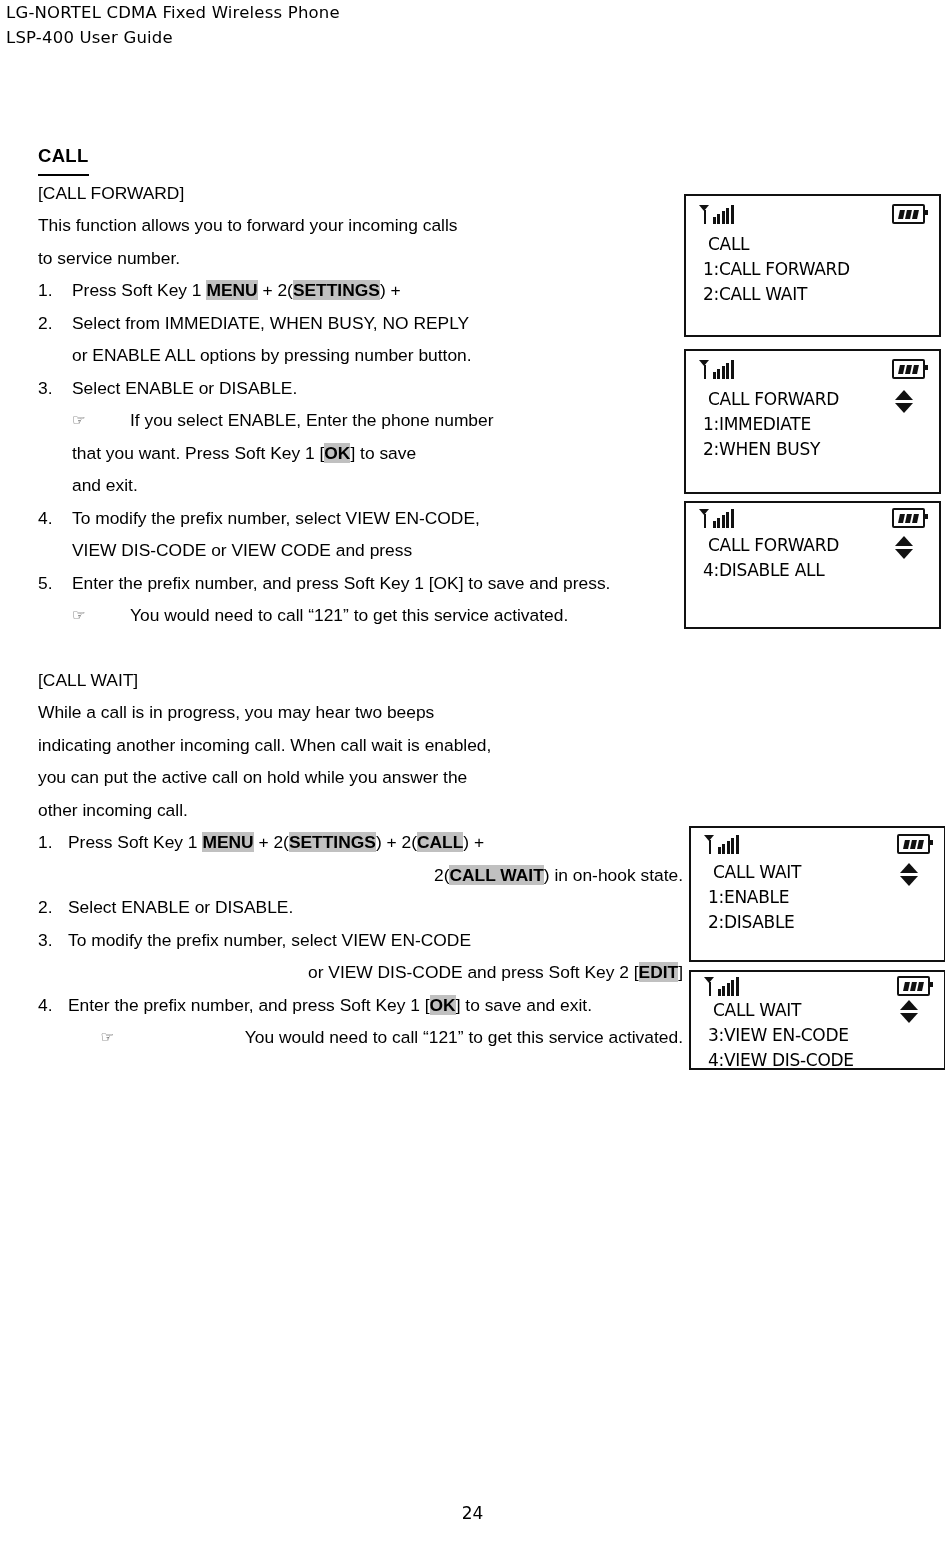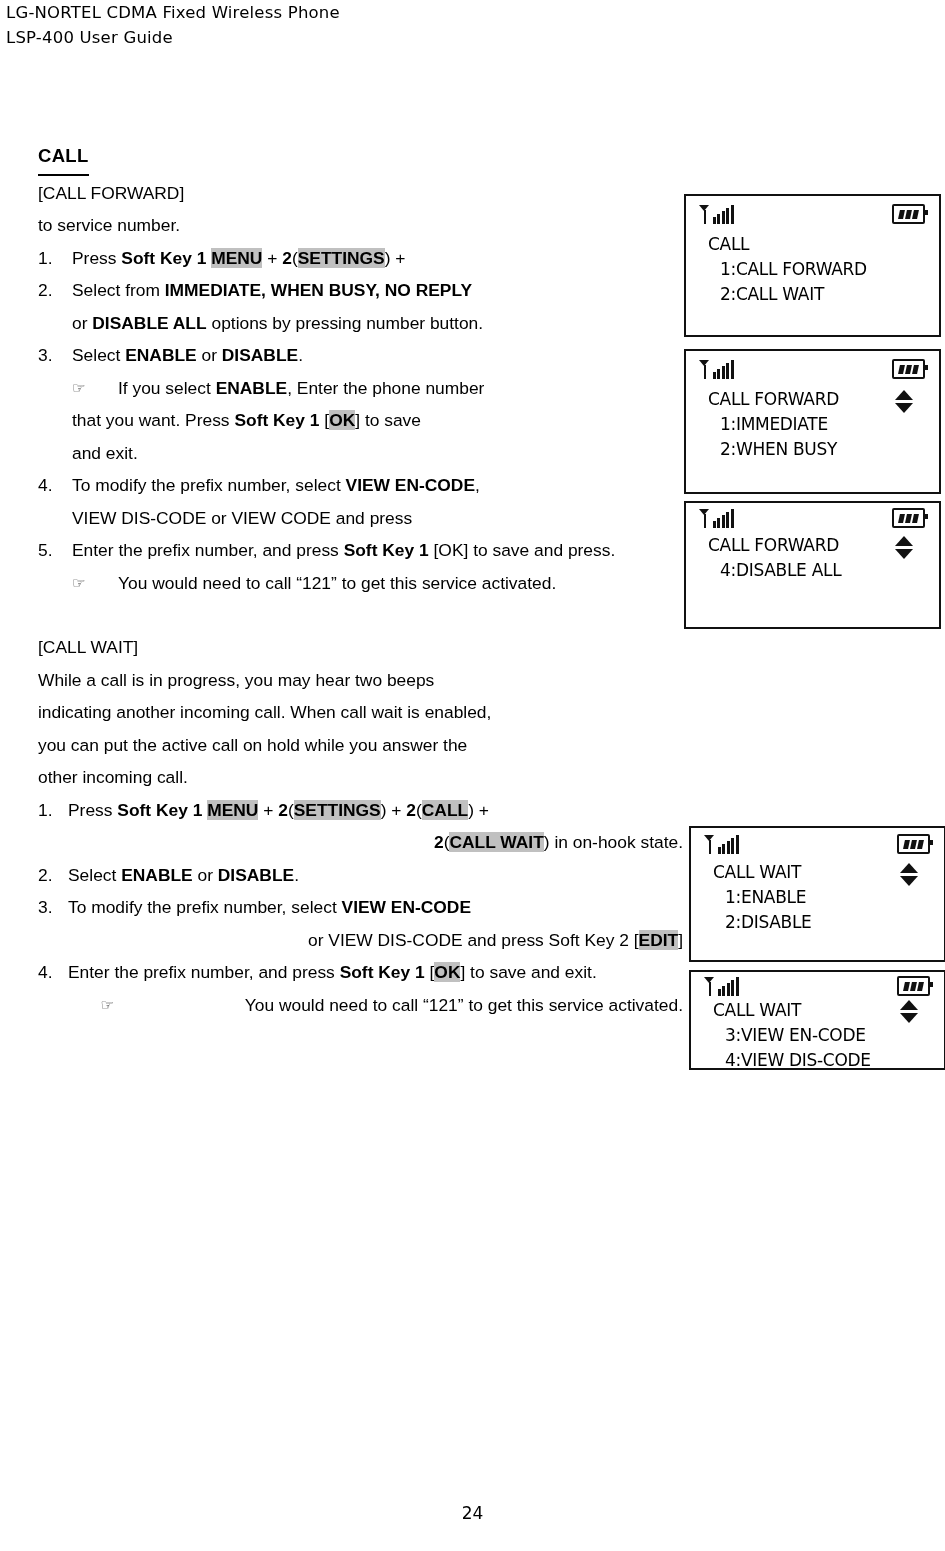--- a/index.html
+++ b/index.html
@@ -47,21 +47,21 @@
     display: inline-block;
   }
   .sec-title .u {
     border-bottom: 2.2px solid #000;
     padding-bottom: 1px;
     display: inline-block;
   }
 
   .plain-line { white-space: nowrap; }
 
-  b, .b { font-weight: bold; }
+  b, .b { font-weight: normal; }
   .hl {
     background: #c0c0c0;
     font-weight: bold;
   }
 
   
   .step {
     display: flex;
     align-items: flex-start;
   }
@@ -82,21 +82,21 @@
     padding-left: 34px;
   }
   .hand-glyph {
     flex: 0 0 46px;
     width: 46px;
     font-family: "DejaVu Sans", sans-serif;
     font-size: 15px;
     line-height: 32.5px;
     color: #333;
   }
-  .hand-row .hand-body { flex: 1 1 auto; }
+  .hand-row .hand-body { flex: 1 1 auto; margin-left: 12px; }
   .gap-md { height: 32px; }
 
   
   .lcd {
     position: absolute;
     box-sizing: border-box;
     border: 2.4px solid #111;
     background: #ffffff;
   }
   .lcd-status {
@@ -184,21 +184,21 @@
     position: relative;
   }
   .lcd-line {
     font-family: "DejaVu Sans", sans-serif;
     font-size: 17px;
     line-height: 25px;
     letter-spacing: -0.3px;
     white-space: nowrap;
   }
   .lcd-line.l0 { padding-left: 22px; }
-  .lcd-line.l1 { padding-left: 34px; }
+  .lcd-line.l1 { padding-left: 17px; }
 
   .updown {
     position: absolute;
     right: 26px;
     top: 5px;
     width: 18px;
     display: flex;
     flex-direction: column;
     align-items: center;
   }
@@ -229,34 +229,35 @@
   <div>LSP-400 User Guide</div>
 </div>
 
 <div class="body-col">
 
   
   <div class="sec-title"><span class="u">CALL </span></div>
 
   
   <div class="plain-line">[CALL FORWARD]</div>
+  <div class="plain-line">This function allows you to forward your incoming calls</div>
   <div class="plain-line">to service number.</div>
 
   
   <div class="step">
     <span class="step-num">1.</span>
     <span class="step-body"><span>Press </span><b>Soft Key 1</b><span> </span><span class="hl">MENU</span><span> + </span><b>2</b><span>(</span><span class="hl">SETTINGS</span><span>)</span><span> +</span></span>
   </div>
 
   
   <div class="step">
     <span class="step-num">2.</span>
     <span class="step-body"><span>Select from </span><b>IMMEDIATE, WHEN BUSY, NO REPLY</b></span>
   </div>
-  <div class="indent-1"><span>or </span><b>DISABLE ALL</b><span> options by pressing number button.</span></div>
+  <div class="indent-1"><span>or </span><b>ENABLE ALL</b><span> options by pressing number button.</span></div>
 
   
   <div class="step">
     <span class="step-num">3.</span>
     <span class="step-body"><span>Select </span><b>ENABLE</b><span> or </span><b>DISABLE</b><span>.</span></span>
   </div>
 
   
   <div class="hand-row">
     <span class="hand-glyph">☞</span>

